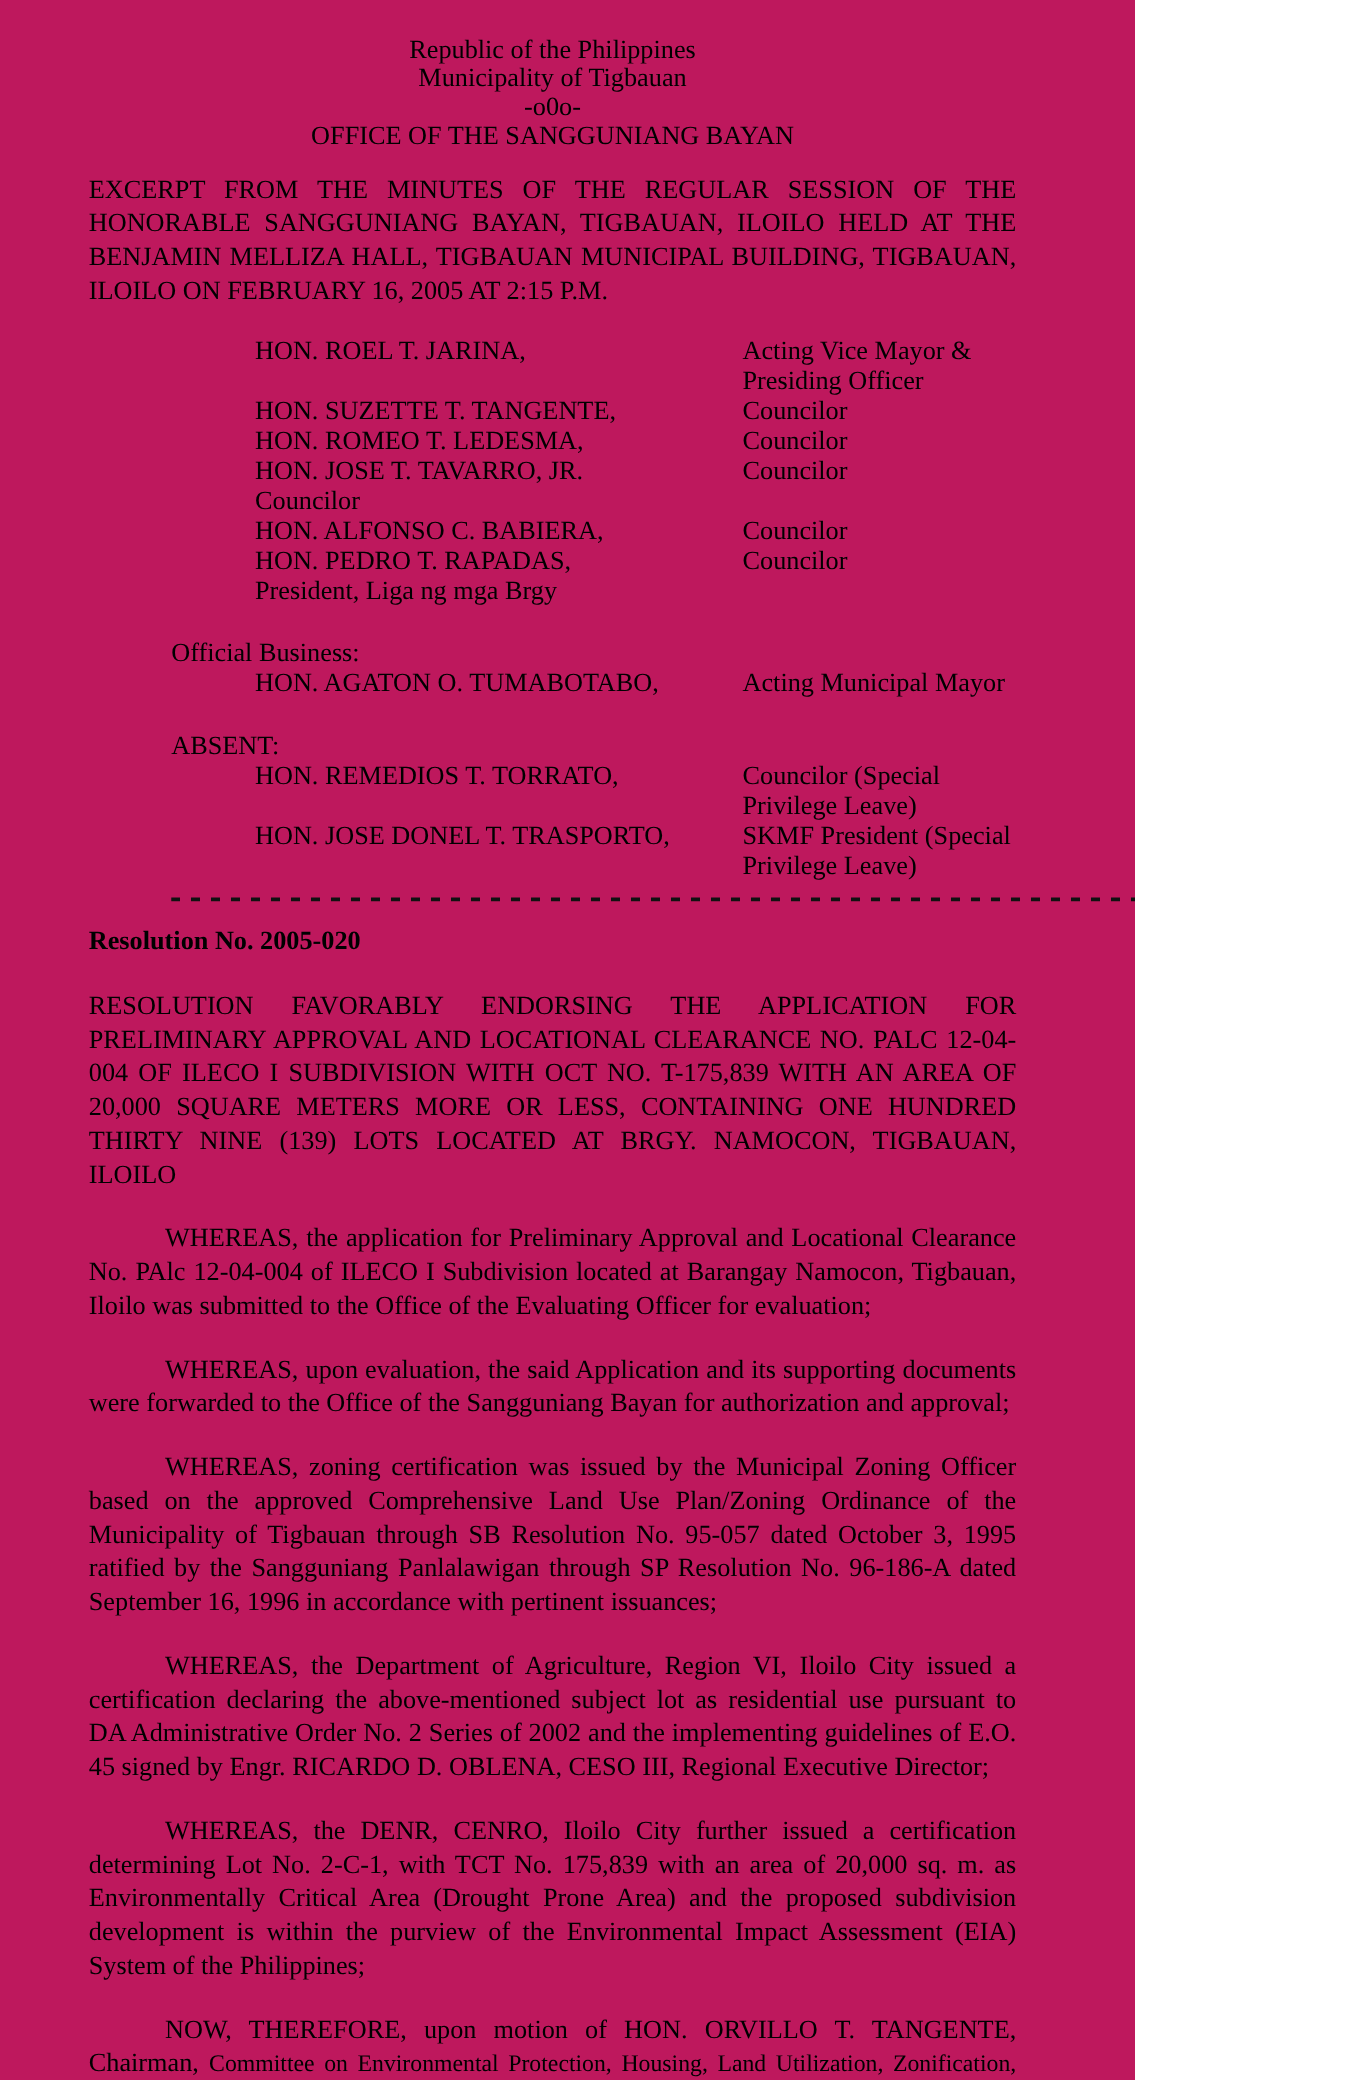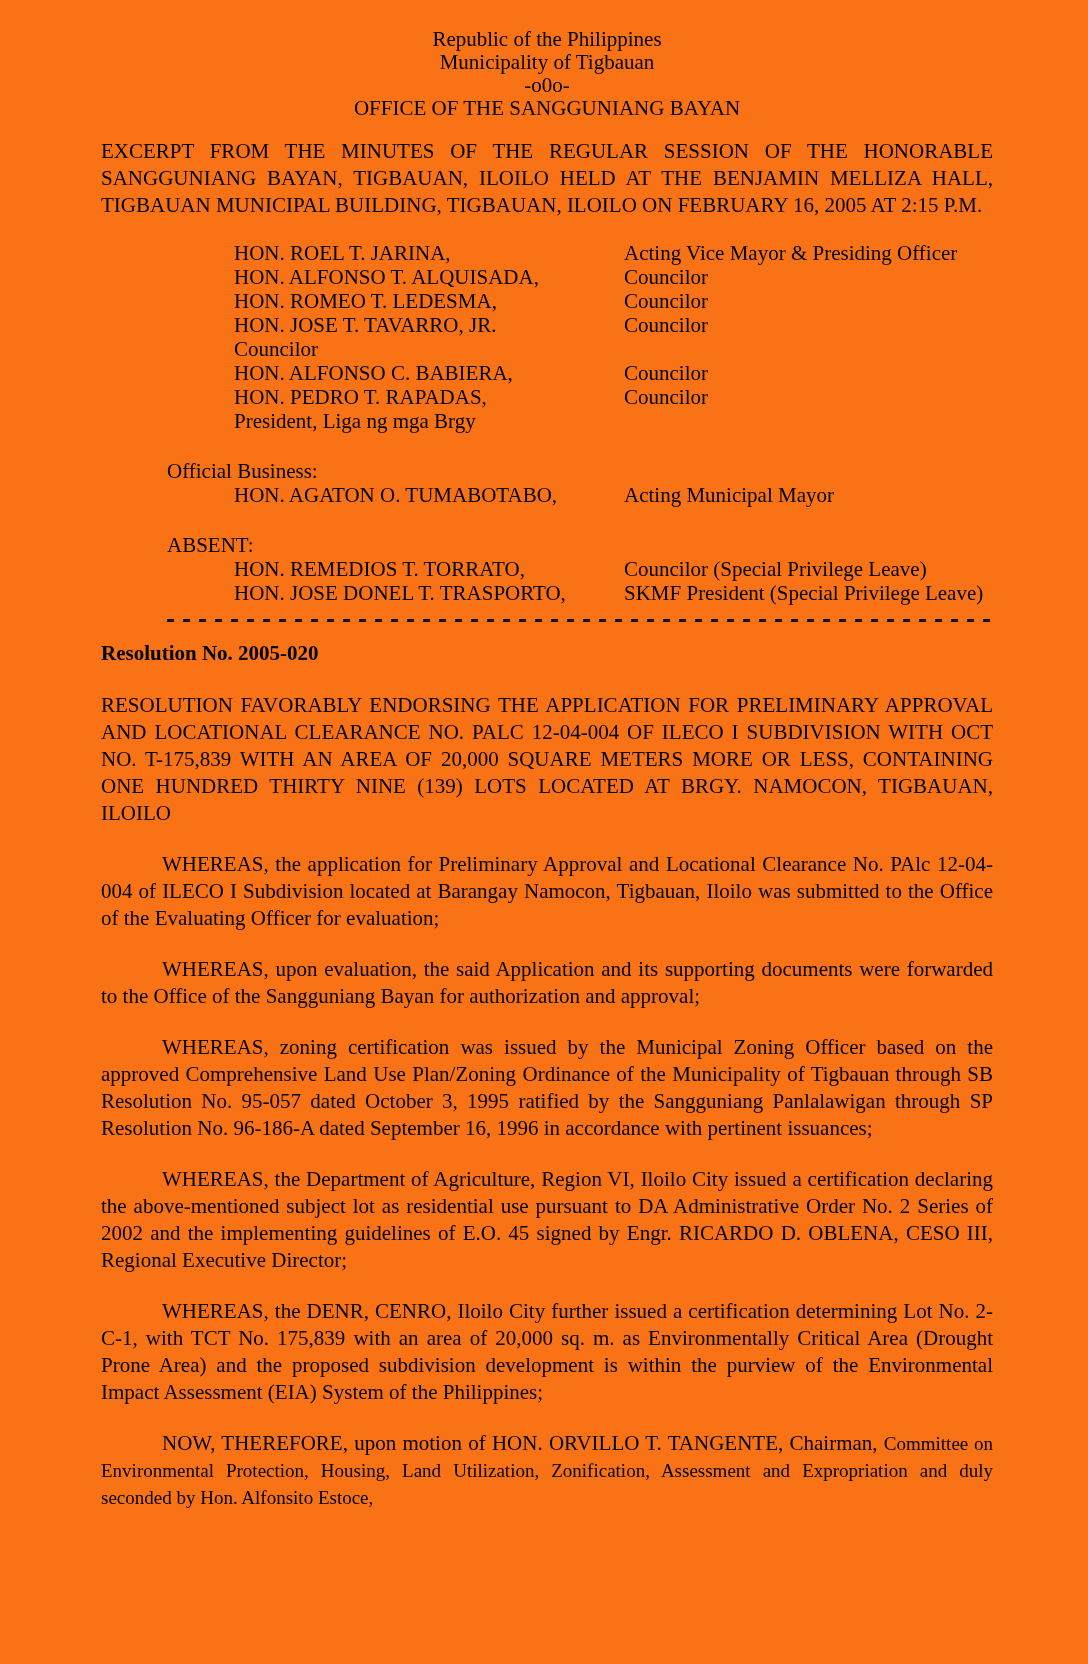--- a/index.html
+++ b/index.html
@@ -1,25 +1,25 @@
 <!DOCTYPE html>
 <html><head>
 <meta charset="utf-8">
 <style>
   html, body { margin: 0; padding: 0; background: #ffffff; }
   .page {
     position: relative;
-    width: 1088px;
+    width: 908px;
     height: 1664px;
-    background: #f97316;
+    background: #be185d;
     color: #000000;
     font-family: "Liberation Serif", "DejaVu Serif", serif;
     font-size: 21px;
     box-sizing: border-box;
-    padding: 28px 95px 0 101px;
+    padding: 28px 95px 0 71px;
     overflow: hidden;
   }
   .doc-header { text-align: center; line-height: 23px; }
   .doc-header div { white-space: nowrap; }
   .para {
     text-align: justify;
     line-height: 27px;
     margin: 0;
   }
   .excerpt { margin-top: 18px; text-transform: none; }
@@ -66,21 +66,21 @@
   <p class="para excerpt">EXCERPT FROM THE MINUTES OF THE REGULAR SESSION OF THE HONORABLE SANGGUNIANG BAYAN, TIGBAUAN, ILOILO HELD AT THE BENJAMIN MELLIZA HALL, TIGBAUAN MUNICIPAL BUILDING, TIGBAUAN, ILOILO ON FEBRUARY 16, 2005 AT 2:15 P.M.</p>
 
   <div class="gap-sm"></div>
 
   <div class="attendee-block">
     <div class="attendee-row">
       <span class="attendee-name">HON. ROEL T. JARINA,</span>
       <span class="attendee-pos">Acting Vice Mayor &amp; Presiding Officer</span>
     </div>
     <div class="attendee-row">
-      <span class="attendee-name">HON. ALFONSO T. ALQUISADA,</span>
+      <span class="attendee-name">HON. SUZETTE T. TANGENTE,</span>
       <span class="attendee-pos">Councilor</span>
     </div>
     <div class="attendee-row">
       <span class="attendee-name">HON. ROMEO T. LEDESMA,</span>
       <span class="attendee-pos">Councilor</span>
     </div>
     <div class="attendee-row">
       <span class="attendee-name">HON. JOSE T. TAVARRO, JR.</span>
       <span class="attendee-pos">Councilor</span>
     </div>

